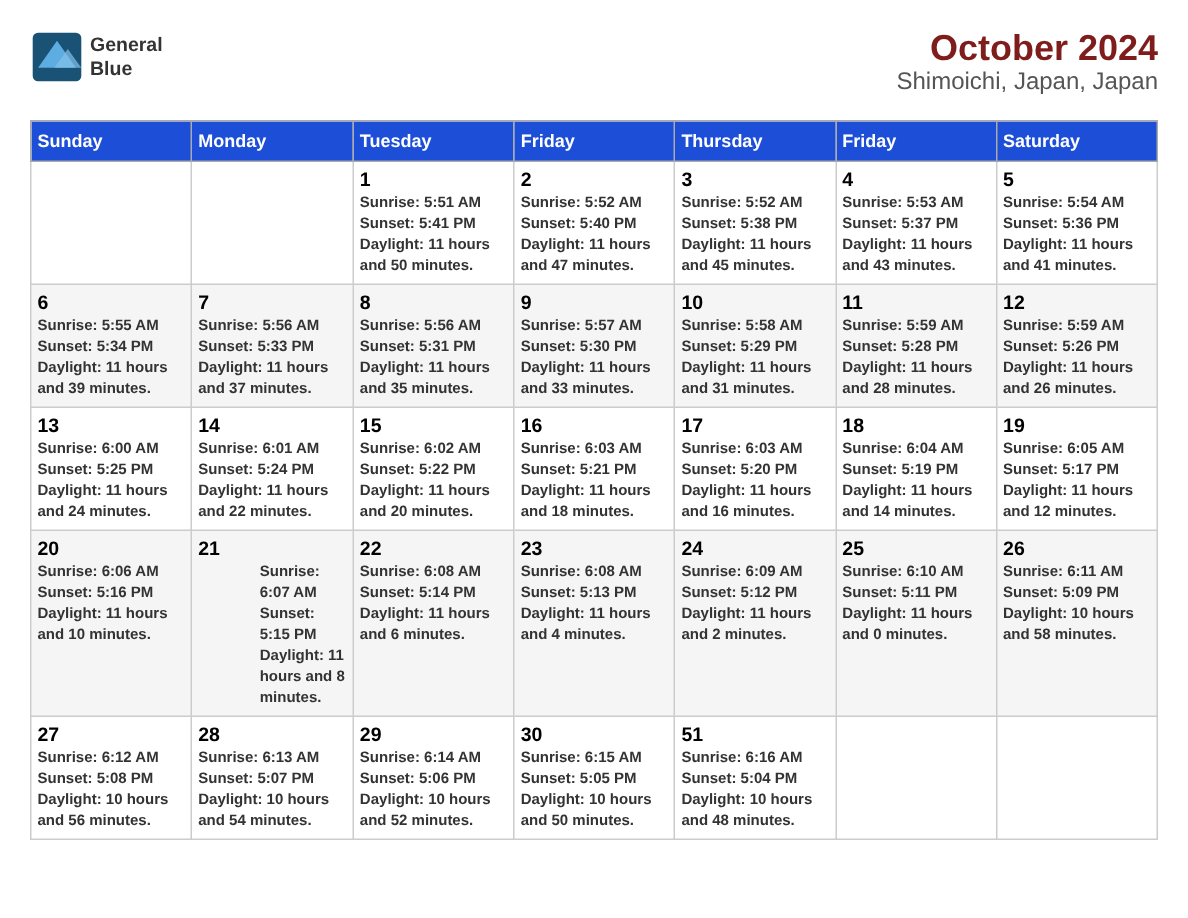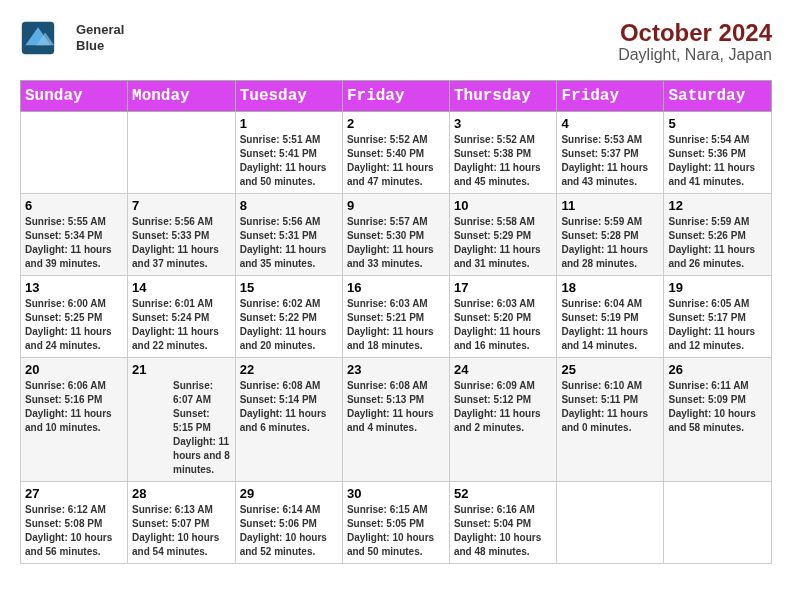--- a/index.html
+++ b/index.html
@@ -12,21 +12,21 @@
     }
     .header {
       display: flex;
       justify-content: space-between;
       align-items: flex-start;
       margin-bottom: 16px;
     }
     .logo {
       display: flex;
       align-items: center;
-      gap: 20px;
+      gap: 4px;
     }
     .logo-text {
       display: flex;
       flex-direction: column;
       font-size: 13px;
       font-weight: bold;
       color: #333;
       line-height: 1.2;
     }
     .logo-icon {
@@ -45,27 +45,26 @@
     .location {
       font-size: 16px;
       color: #555;
     }
     table {
       width: 100%;
       border-collapse: collapse;
       font-size: 11px;
     }
     thead tr th {
-      background-color: #d946ef;
+      background-color: #1d4ed8;
       color: #fff;
       padding: 6px 4px;
       text-align: left;
-      font-size: 16px;
+      font-size: 12px;
       border: 1px solid #aaa;
-      font-family: Liberation Mono, monospace;
     }
     tbody tr td {
       border: 1px solid #ccc;
       vertical-align: top;
       padding: 4px 4px;
       width: 108px;
       height: 80px;
       background: #fff;
     }
     tbody tr:nth-child(even) td {
@@ -97,21 +96,21 @@
       <polygon points="20,8 34,28 6,28" fill="#5dade2"></polygon>
       <polygon points="28,14 38,28 18,28" fill="#85c1e9" opacity="0.7"></polygon>
     </svg>
     <div class="logo-text">
       <span>General</span>
       <span>Blue</span>
     </div>
   </div>
   <div class="title-section">
     <div class="month-title">October 2024</div>
-    <div class="location">Daylight, Nara, Japan</div>
+    <div class="location">Shimoichi, Japan, Japan</div>
   </div>
 </div>
 
 <table>
   <thead>
     <tr>
     <th>Sunday</th>
         <th>Monday</th>
         <th>Tuesday</th>
         <th>Friday</th>
@@ -306,21 +305,21 @@
 Sunset: 5:06 PM
 Daylight: 10 hours and 52 minutes.</div>
         </td>
         <td>
           <span class="day-number">30</span>
           <div class="day-info" style="white-space: pre-line;">Sunrise: 6:15 AM
 Sunset: 5:05 PM
 Daylight: 10 hours and 50 minutes.</div>
         </td>
         <td>
-          <span class="day-number">52</span>
+          <span class="day-number">51</span>
           <div class="day-info" style="white-space: pre-line;">Sunrise: 6:16 AM
 Sunset: 5:04 PM
 Daylight: 10 hours and 48 minutes.</div>
         </td>
         <td class="empty-cell"></td>
         <td class="empty-cell"></td>
       </tr>
     </tbody>
 </table>
 

